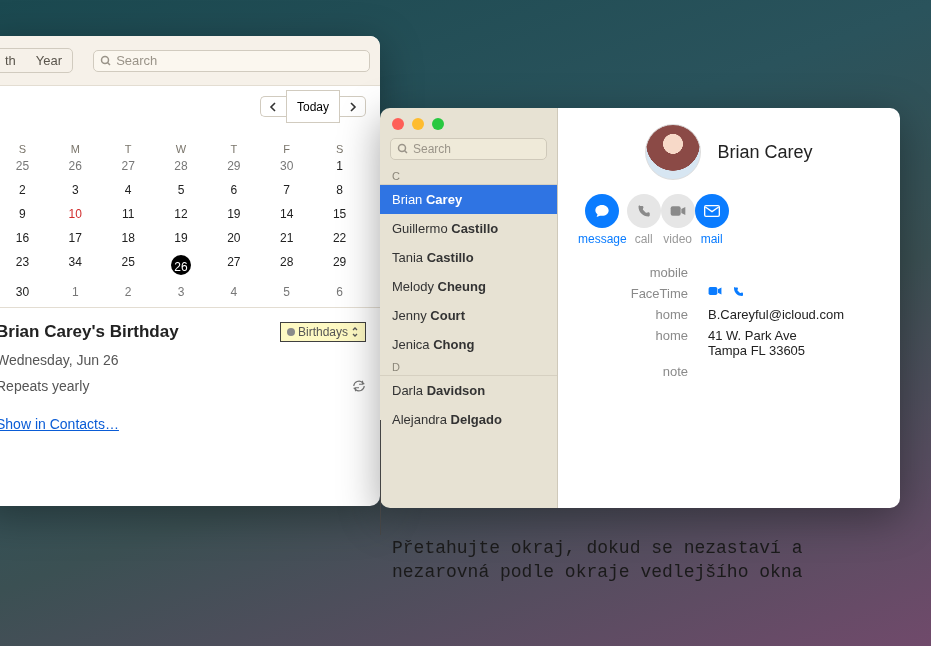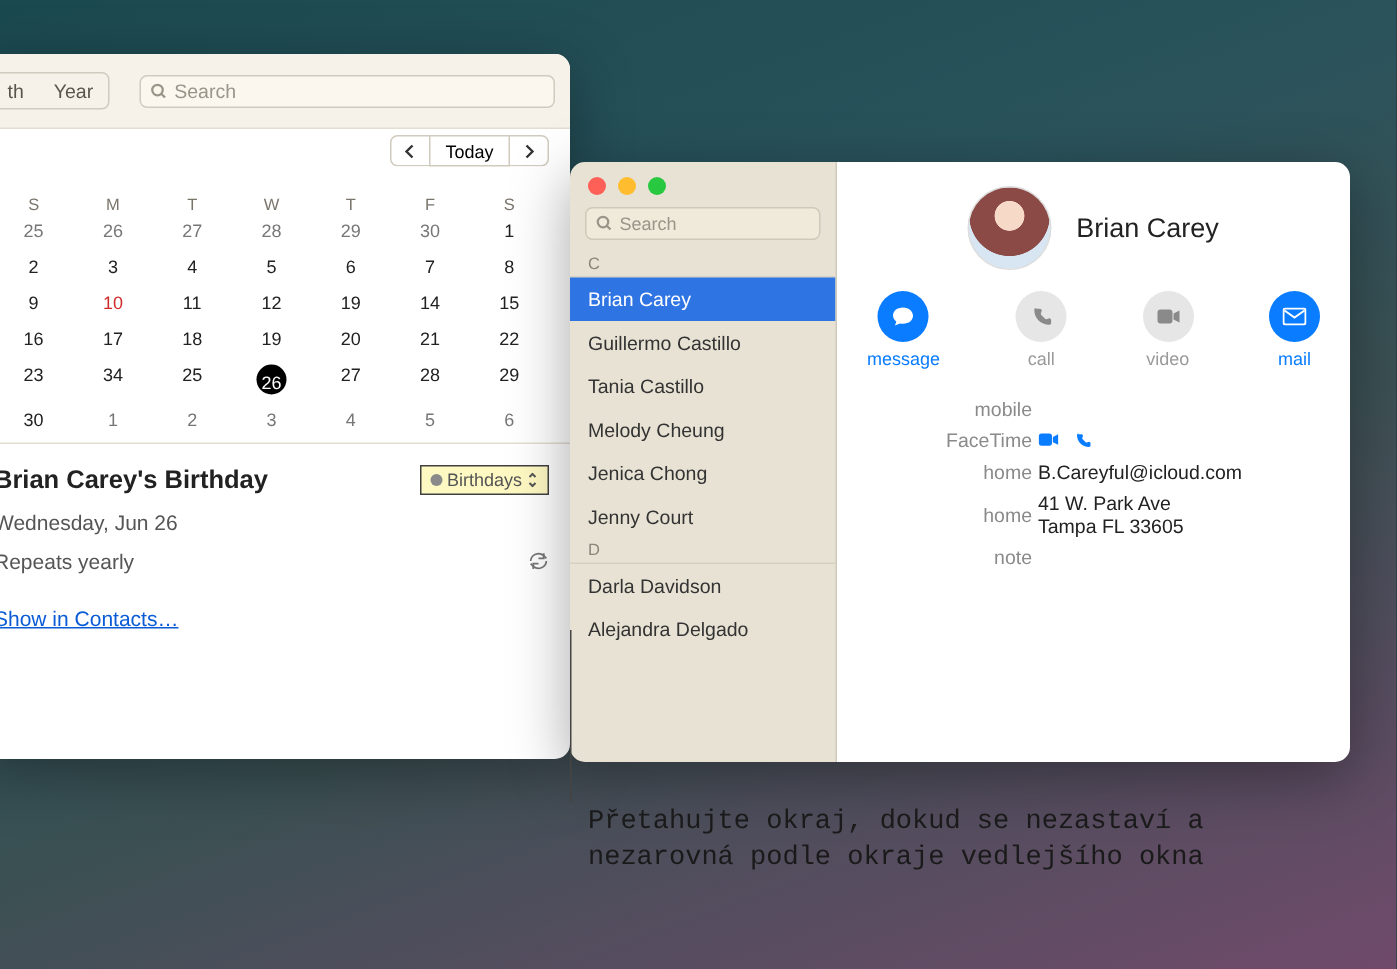--- a/index.html
+++ b/index.html
@@ -11,21 +11,21 @@
   .cal-toolbar { height: 50px; display:flex; align-items:center; padding:0 10px; background:#f6f1e9; border-bottom:1px solid #e3ddd2; }
   .seg { display:flex; border:1px solid #d1cbbf; border-radius:5px; overflow:hidden; margin-left:2px; }
   .seg div { padding:4px 10px; font-size:13px; color:#5a554c; }
   .search { flex:1; margin-left:20px; height:22px; border:1px solid #d1cbbf; border-radius:5px; display:flex; align-items:center; padding:0 6px; color:#9a9489; background:#fbf7ef; }
   .search svg { margin-right:4px; flex-shrink:0; }
   .mini { padding:10px 14px 6px; }
   .nav-row { display:flex; justify-content:flex-end; align-items:center; gap:0; padding:0 14px 4px 0; margin-top:-4px;}
   .nav-btn { width:26px; height:21px; border:1px solid #d1cbbf; display:flex; align-items:center; justify-content:center; background:#fff; color:#3a3a3a;}
   .nav-prev{border-radius:5px 0 0 5px;border-right:none;}
   .nav-next{border-radius:0 5px 5px 0;border-left:none;}
-  .today-btn{height:21px;border:1px solid #d1cbbf;background:#fff;padding:0 10px;font-size:12px;display:flex;align-items:center;}
+  .today-btn{height:33px;border:1px solid #d1cbbf;background:#fff;padding:0 10px;font-size:12px;display:flex;align-items:center;}
   .dow { display:grid; grid-template-columns:repeat(7,1fr); text-align:center; font-size:11px; color:#7a756b; margin:6px 0 2px;}
   .days { display:grid; grid-template-columns:repeat(7,1fr); text-align:center; font-size:12px; row-gap:6px; }
   .days span { color:#777; padding:2px 0;}
   .days .in { color:#222; }
   .days .red { color:#d12c2c; font-weight:400;}
   .days .sel { background:#000; color:#fff; border-radius:50%; width:20px; height:20px; line-height:20px; display:inline-block; margin:0 auto;}
   .event { padding:14px 14px 10px; border-top:1px solid #e3ddd2; }
   .event-title-row{display:flex;justify-content:space-between;align-items:center;}
   .event-title { font-size:17px; font-weight:600; color:#222; }
   .cal-popup { font-size:12px; color:#555; background:#fef9c3;border:1px solid #404040;border-radius:0;padding:2px 6px;display:flex;align-items:center;gap:3px;}
@@ -35,33 +35,33 @@
   .con { left:380px; top:108px; width:520px; height:400px; display:flex; }
   .con-side { width:178px; background:#e7e2d3; display:flex; flex-direction:column; border-right:1px solid #cfc9ba; }
   .traffic { display:flex; gap:8px; padding:10px 12px 6px; }
   .dot { width:12px; height:12px; border-radius:50%; }
   .red-d{background:#fe5f57;} .yel-d{background:#febc2e;} .grn-d{background:#28c840;}
   .con-search { margin:2px 10px 8px; height:22px; border:1px solid #cfc9ba; border-radius:5px; display:flex; align-items:center; padding:0 6px; color:#9a9489; font-size:12px; background:#efead9;}
   .con-search svg{margin-right:4px;}
   .sect { font-size:11px; color:#8b8679; padding:2px 12px; border-bottom:1px solid #d6d0c1; }
   .clist { overflow:hidden; flex:1;}
   .citem { padding:7px 12px; font-size:13px; color:#333; }
-  .citem b{font-weight:400;}
+  .citem b{font-weight:700;}
   .citem.sel { background:#2f74e3; color:#fff; }
   .con-main { flex:1; background:#fff; padding:16px 20px 10px; }
   .head { display:flex; align-items:center; gap:16px; margin-bottom:14px; justify-content:center;}
   .avatar { width:56px; height:56px; border-radius:50%; background: radial-gradient(circle at 50% 35%, #f7d9c8 0 22%, #8b4a46 23% 60%, #d7e6f2 61% 100%); border:1px solid #ddd;}
   .name { font-size:18px; color:#222; }
-  .actions { display:flex; justify-content:space-between; margin:8px 0 16px; }
+  .actions { display:flex; justify-content:flex-start; margin:8px 0 16px; }
   .action { text-align:center; font-size:12px; color:#9a9a9a; }
   .action.on { color:#0a7cff; }
   .ico { width:34px; height:34px; border-radius:50%; background:#e6e6e6; margin:0 auto 4px; display:flex; align-items:center; justify-content:center; }
   .action.on .ico { background:#0a7cff; color:#fff; }
   .fields { font-size:13px; }
-  .frow { display:flex; gap:4px; padding:3px 0;align-items:center; }
+  .frow { display:flex; gap:20px; padding:3px 0; }
   .flab { width:110px; text-align:right; color:#8a8a8a; }
   .fval { flex:1; color:#222; }
   .ft-icons{display:flex;gap:10px;color:#0a7cff;}
   
   .callout-line { position:absolute; left:380px; top:420px; width:1px; height:115px; background:#444; }
   .callout { position:absolute; left:392px; top:536px; width:420px; font-size:18px; color:#1a1a1a; line-height:1.35;font-family:Liberation Mono, monospace; }
 </style>
 </head>
 <body>
 
@@ -187,22 +187,22 @@
             <line x1="20" y1="20" x2="15" y2="15"></line>
           </svg>
         <span>Search</span>
       </div>
       <div class="clist" id="clist">
           <div class="sect">C</div>
           <div class="citem sel">Brian <b>Carey</b></div>
           <div class="citem">Guillermo <b>Castillo</b></div>
           <div class="citem">Tania <b>Castillo</b></div>
           <div class="citem">Melody <b>Cheung</b></div>
+          <div class="citem">Jenny <b>Court</b></div>
           <div class="citem">Jenica <b>Chong</b></div>
-          <div class="citem">Jenny <b>Court</b></div>
           <div class="sect">D</div>
           <div class="citem">Darla <b>Davidson</b></div>
           <div class="citem">Alejandra <b>Delgado</b></div>
         </div>
     </div>
     <div class="con-main">
       <div class="head">
         <div class="avatar"></div>
         <div class="name">Brian Carey</div>
       </div>

